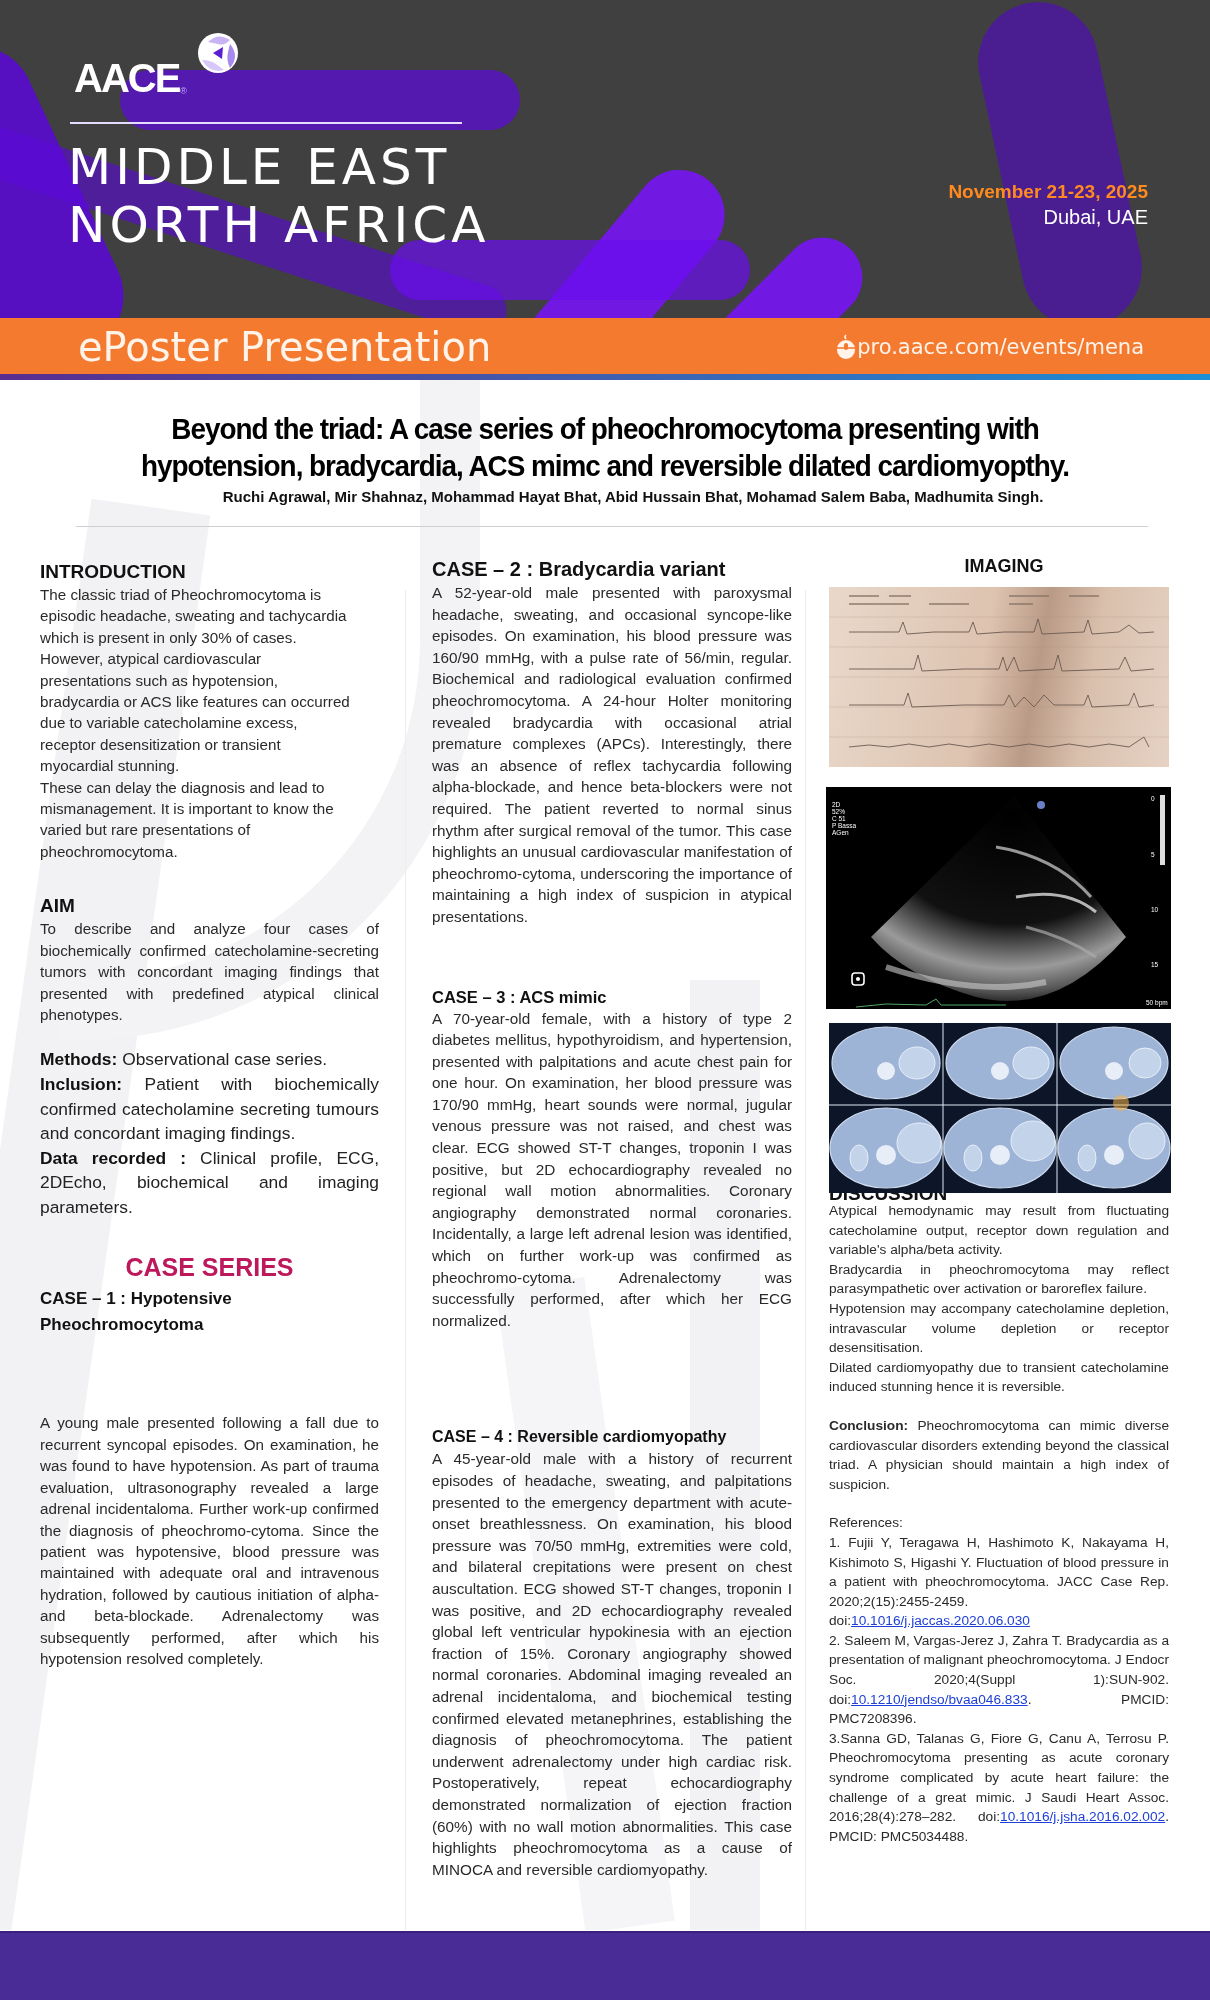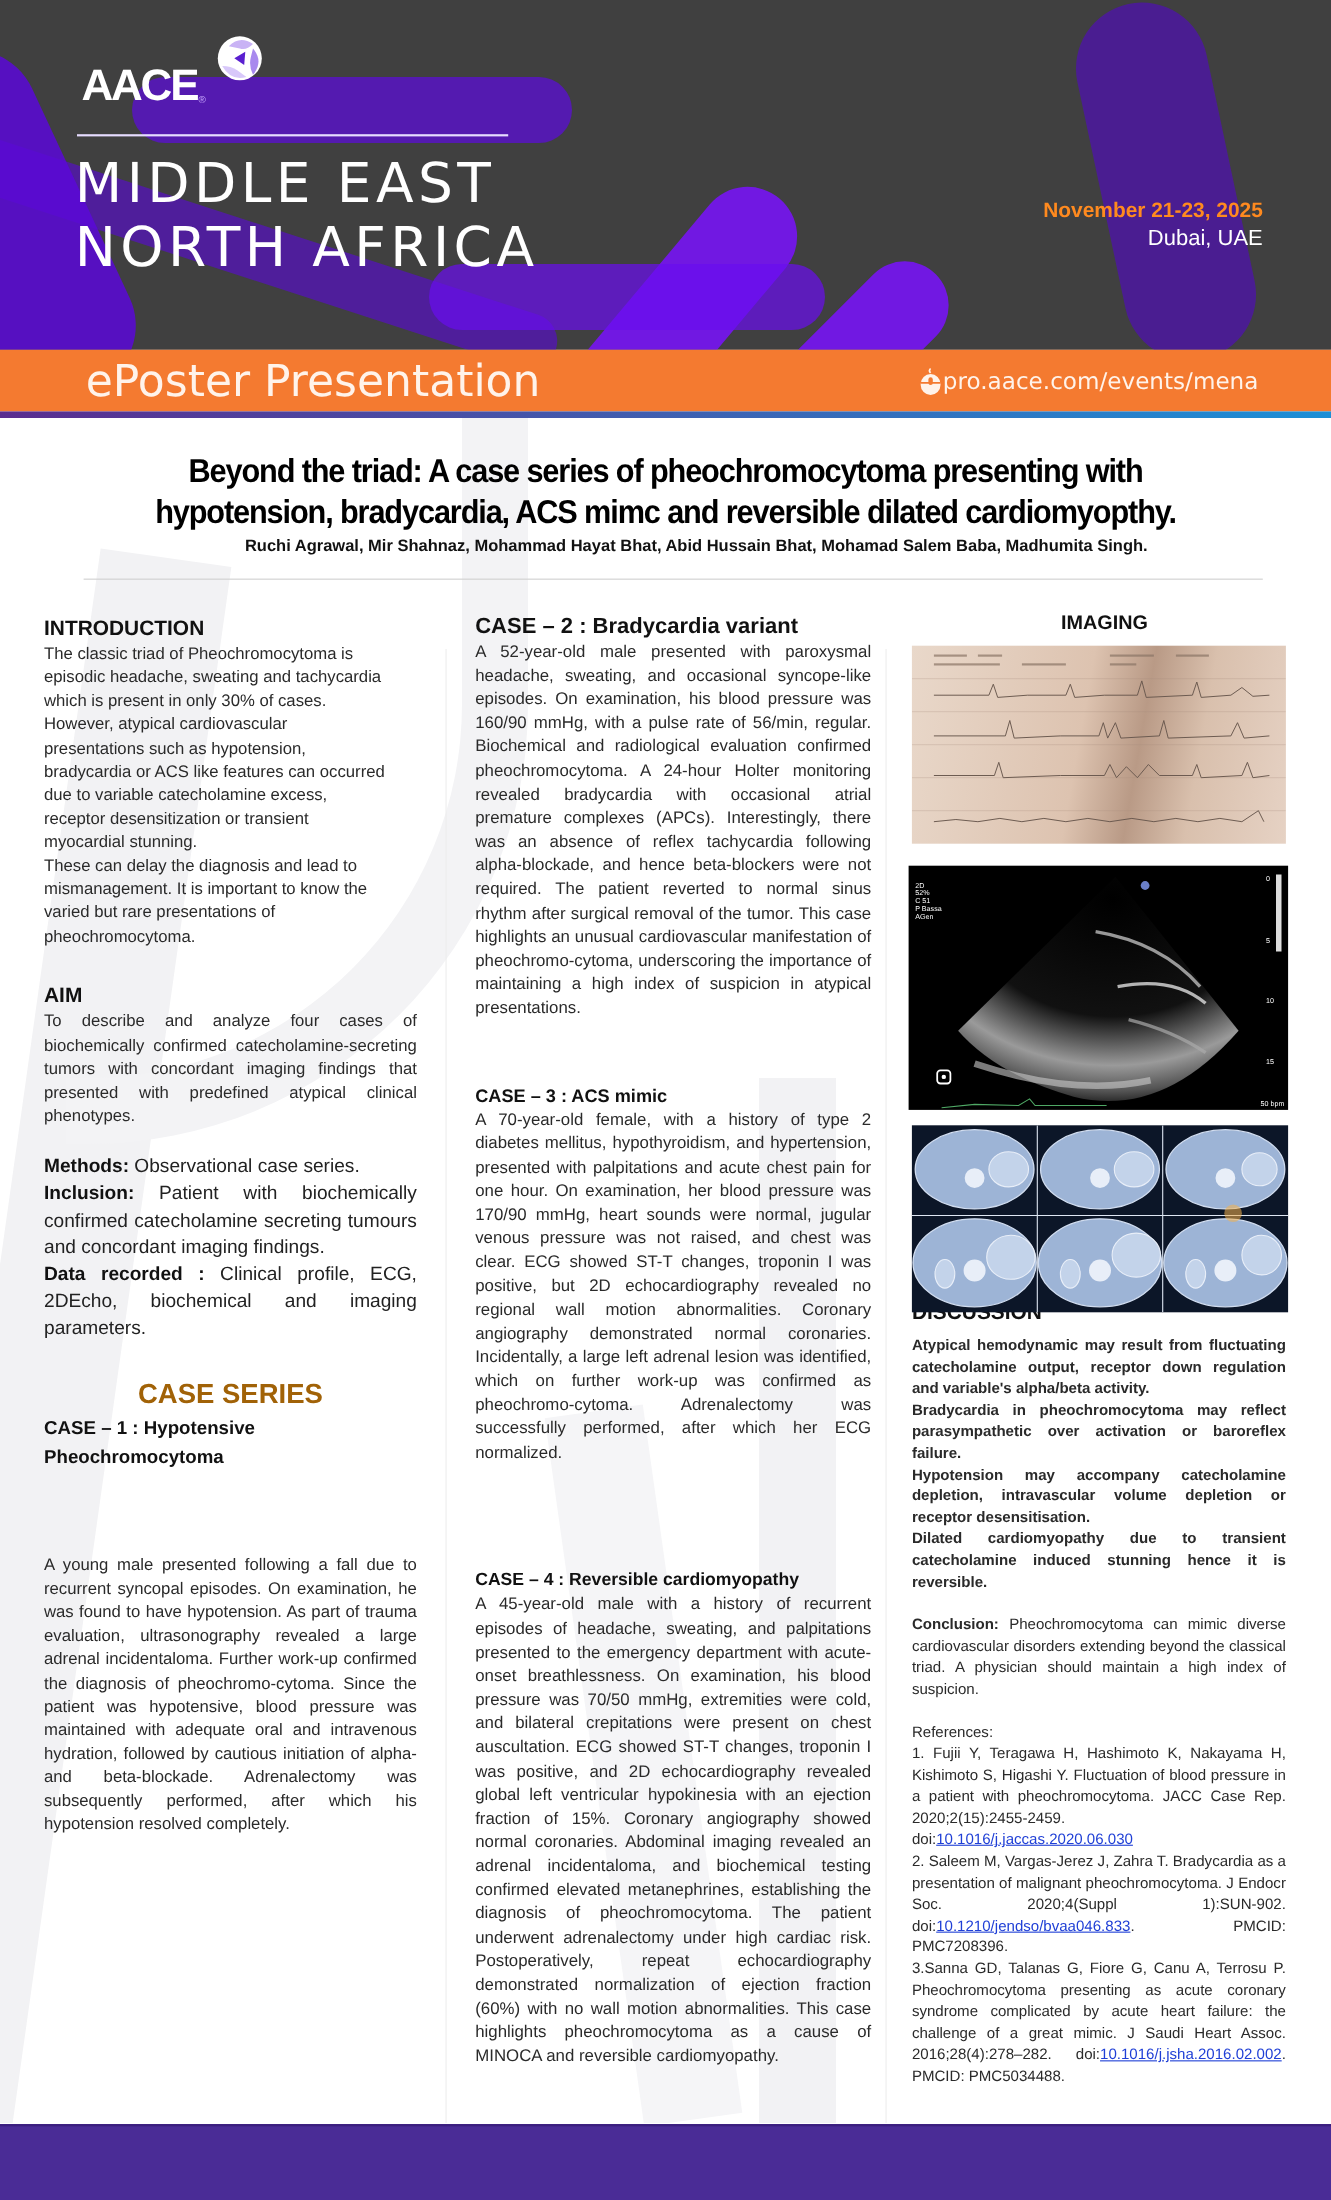--- a/index.html
+++ b/index.html
@@ -55,35 +55,35 @@
   .col1 { left: 40px; top: 560px; width: 339px; }
   .col2 { left: 432px; top: 556px; width: 360px; }
   .col3 { left: 829px; top: 556px; width: 340px; }
   .vsep { position: absolute; top: 590px; width: 1px; height: 1340px; background: #ededed; }
 
   .h-sec { font-weight: bold; font-size: 19px; color: #111; line-height: 24px; }
   .p { font-size: 15.2px; line-height: 21.4px; color: #2a2a2a; }
   .j { text-align: justify; }
   .p-big { font-size: 17.4px; line-height: 24.6px; color: #222; text-align: justify; }
   .p-big b { color: #111; }
-  .case-series { color: #a16207; font-weight: bold; font-size: 25px; text-align: center; margin-top: 0px; }
+  .case-series { color: #be185d; font-weight: bold; font-size: 25px; text-align: center; margin-top: 0px; }
   .case-h { font-weight: bold; font-size: 17px; line-height: 26px; color: #111; }
   .case-h2 { font-family: "Liberation Sans", sans-serif; font-weight: bold; font-size: 20px; color: #111; line-height: 26px; }
 
   .col2 .p { font-size: 15.3px; line-height: 21.6px; }
   .col3 .p { font-size: 13.7px; line-height: 19.6px; }
 
   .imaging-h { text-align: center; font-weight: bold; font-size: 18px; color: #111; margin-left: 10px; }
   .img-box { position: relative; overflow: hidden; }
   .ecg { width: 340px; height: 180px; margin-top: 10px; background: linear-gradient(100deg, #e9d8ca 0%, #ddc3b0 45%, #b99a86 60%, #d9c0ad 75%, #e6d2c4 100%); }
   .echo { width: 345px; height: 222px; margin-top: 20px; margin-left: -3px; background: #000; }
   .ct { width: 342px; height: 170px; margin-top: 14px; background: #0c1628; }
 
   .disc-h { font-weight: bold; font-size: 19px; color: #111; line-height: 18px; margin-top: -8px; height: 16px; overflow: visible; }
-  .disc-p { margin-top: 12px; font-weight: bold; }
+  .disc-p { margin-top: 0; }
   .gap { height: 19px; }
   a.ref-link { color: #1f3fd6; text-decoration: underline; }
 
   
   .footer { position: absolute; left: 0; top: 1931px; width: 1210px; height: 69px; background: #4a2c96; border-top: 2px solid #3a1f7e; }
 </style>
 </head>
 <body>
 
 <div class="hero">

